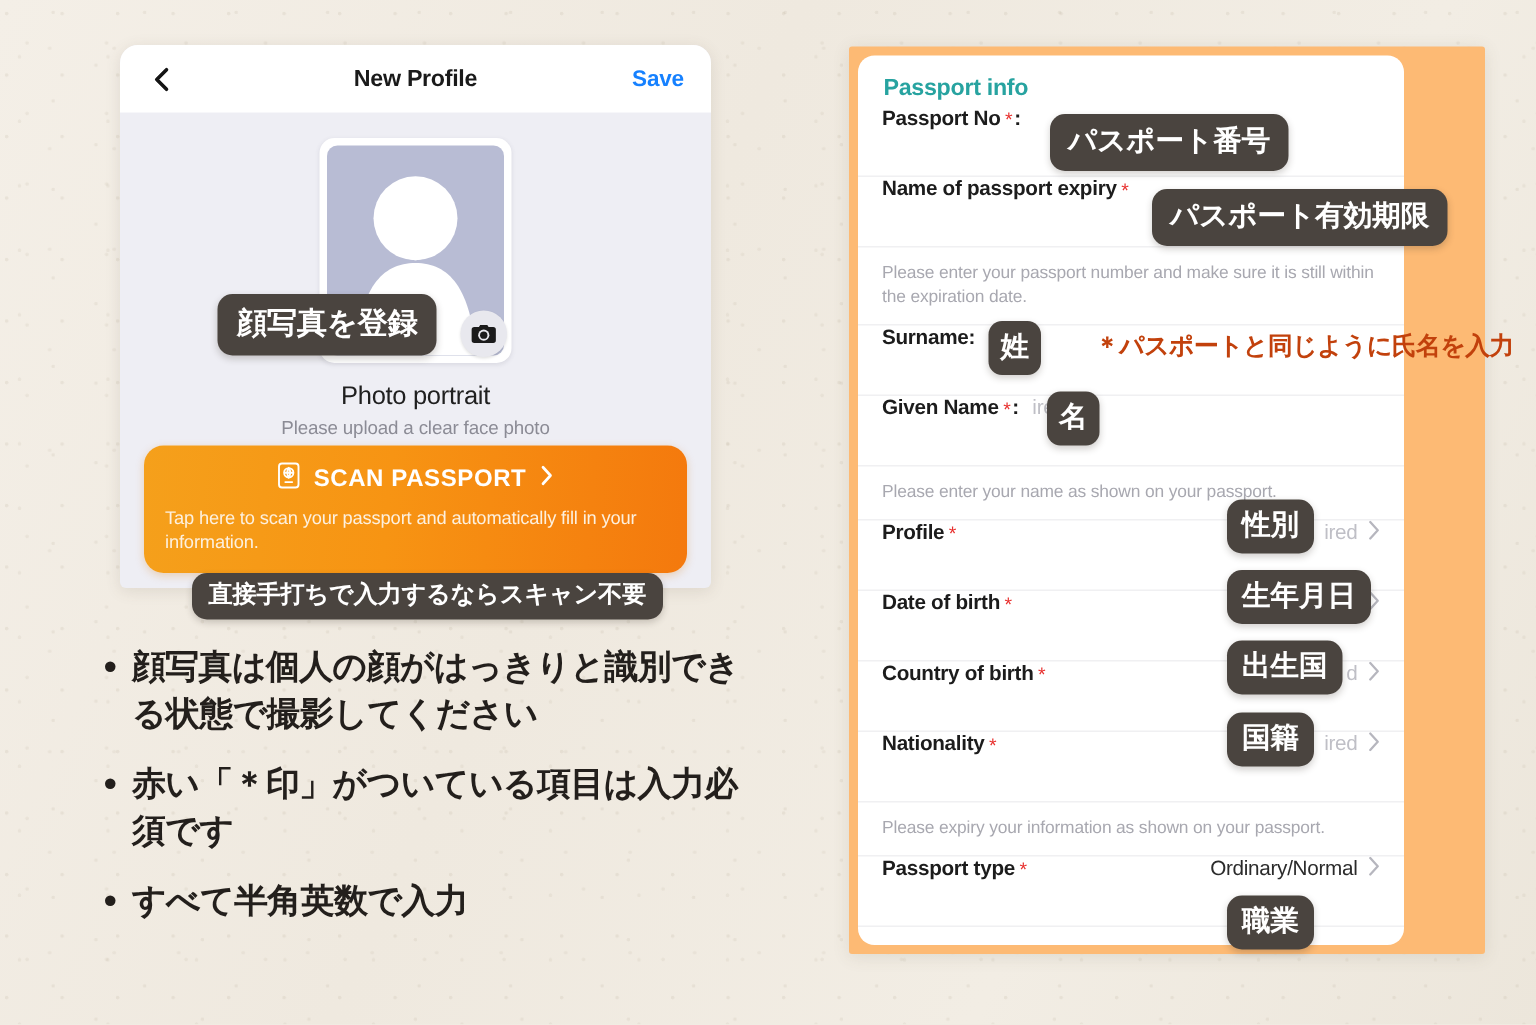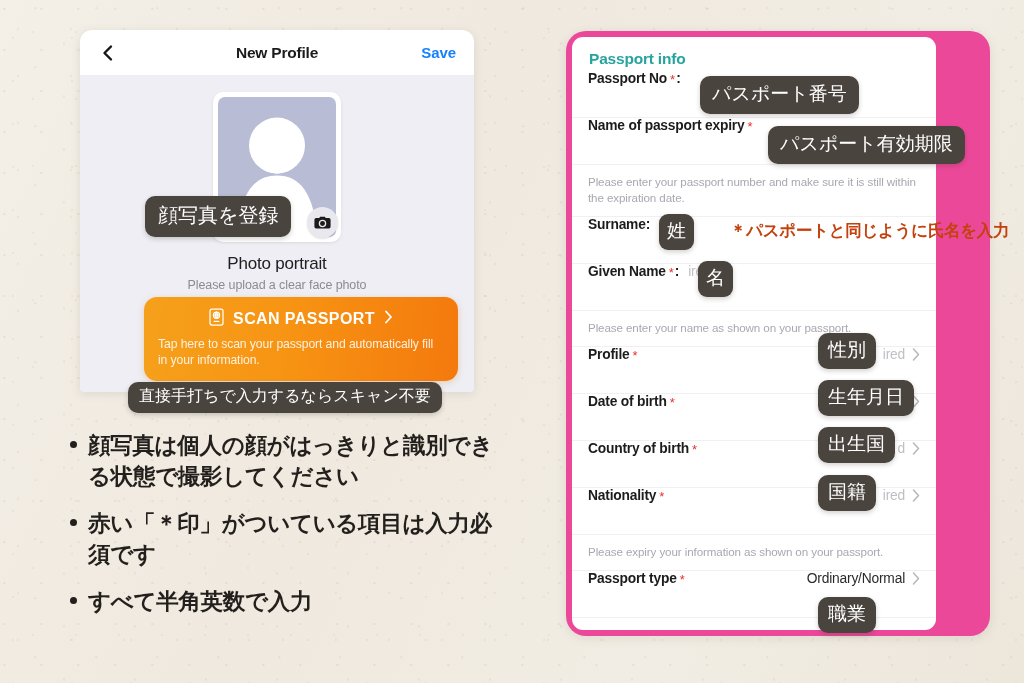--- a/index.html
+++ b/index.html
@@ -125,21 +125,20 @@
 
   #scan-button {
     position: absolute;
     left: 16px; right: 16px;
     top: 222px;
     border-radius: 13px;
     background: linear-gradient(95deg, #f5a01b 0%, #f79413 45%, #f4790d 100%);
     padding: 11px 14px 13px;
     cursor: pointer;
     box-shadow: 0 2px 6px rgba(215,120,10,.25);
-    margin-left: 48px;
   }
   #scan-row {
     display: flex; align-items: center; justify-content: center;
     gap: 9px;
   }
   #scan-label {
     font-size: 16px;
     font-weight: 700;
     color: #ffffff;
     letter-spacing: .4px;
@@ -152,21 +151,21 @@
     letter-spacing: -.1px;
   }
 
   
   .pill {
     position: absolute;
     background: #4a443f;
     color: #ffffff;
     border-radius: 10px;
     font-family: "DejaVu Sans", "Liberation Sans", sans-serif;
-    font-weight: 400;
+    font-weight: 700;
     display: flex;
     align-items: center;
     justify-content: center;
     white-space: nowrap;
     box-shadow: 0 2px 5px rgba(50,40,30,.22);
     z-index: 30;
   }
 
   #pill-face-photo { left: 145px; top: 196px; padding: 6px 13px 8px; font-size: 20px; }
   #pill-no-scan    { left: 128px; top: 382px; padding: 4px 11px 6px; font-size: 16px; }
@@ -197,22 +196,22 @@
     font-weight: 700;
     line-height: 1.36;
     letter-spacing: -.3px;
   }
 
   
   #form-outer {
     position: absolute;
     left: 566px; top: 31px;
     width: 424px; height: 605px;
-    background: #ec4899;
-    border-radius: 20px;
+    background: #fdba74;
+    border-radius: 2px;
     box-shadow: 0 2px 11px rgba(90,80,60,.12);
   }
   #form-card {
     position: absolute;
     left: 6px; top: 6px;
     width: 364px; height: 593px;
     background: #ffffff;
     border-radius: 11px;
     overflow: hidden;
   }

